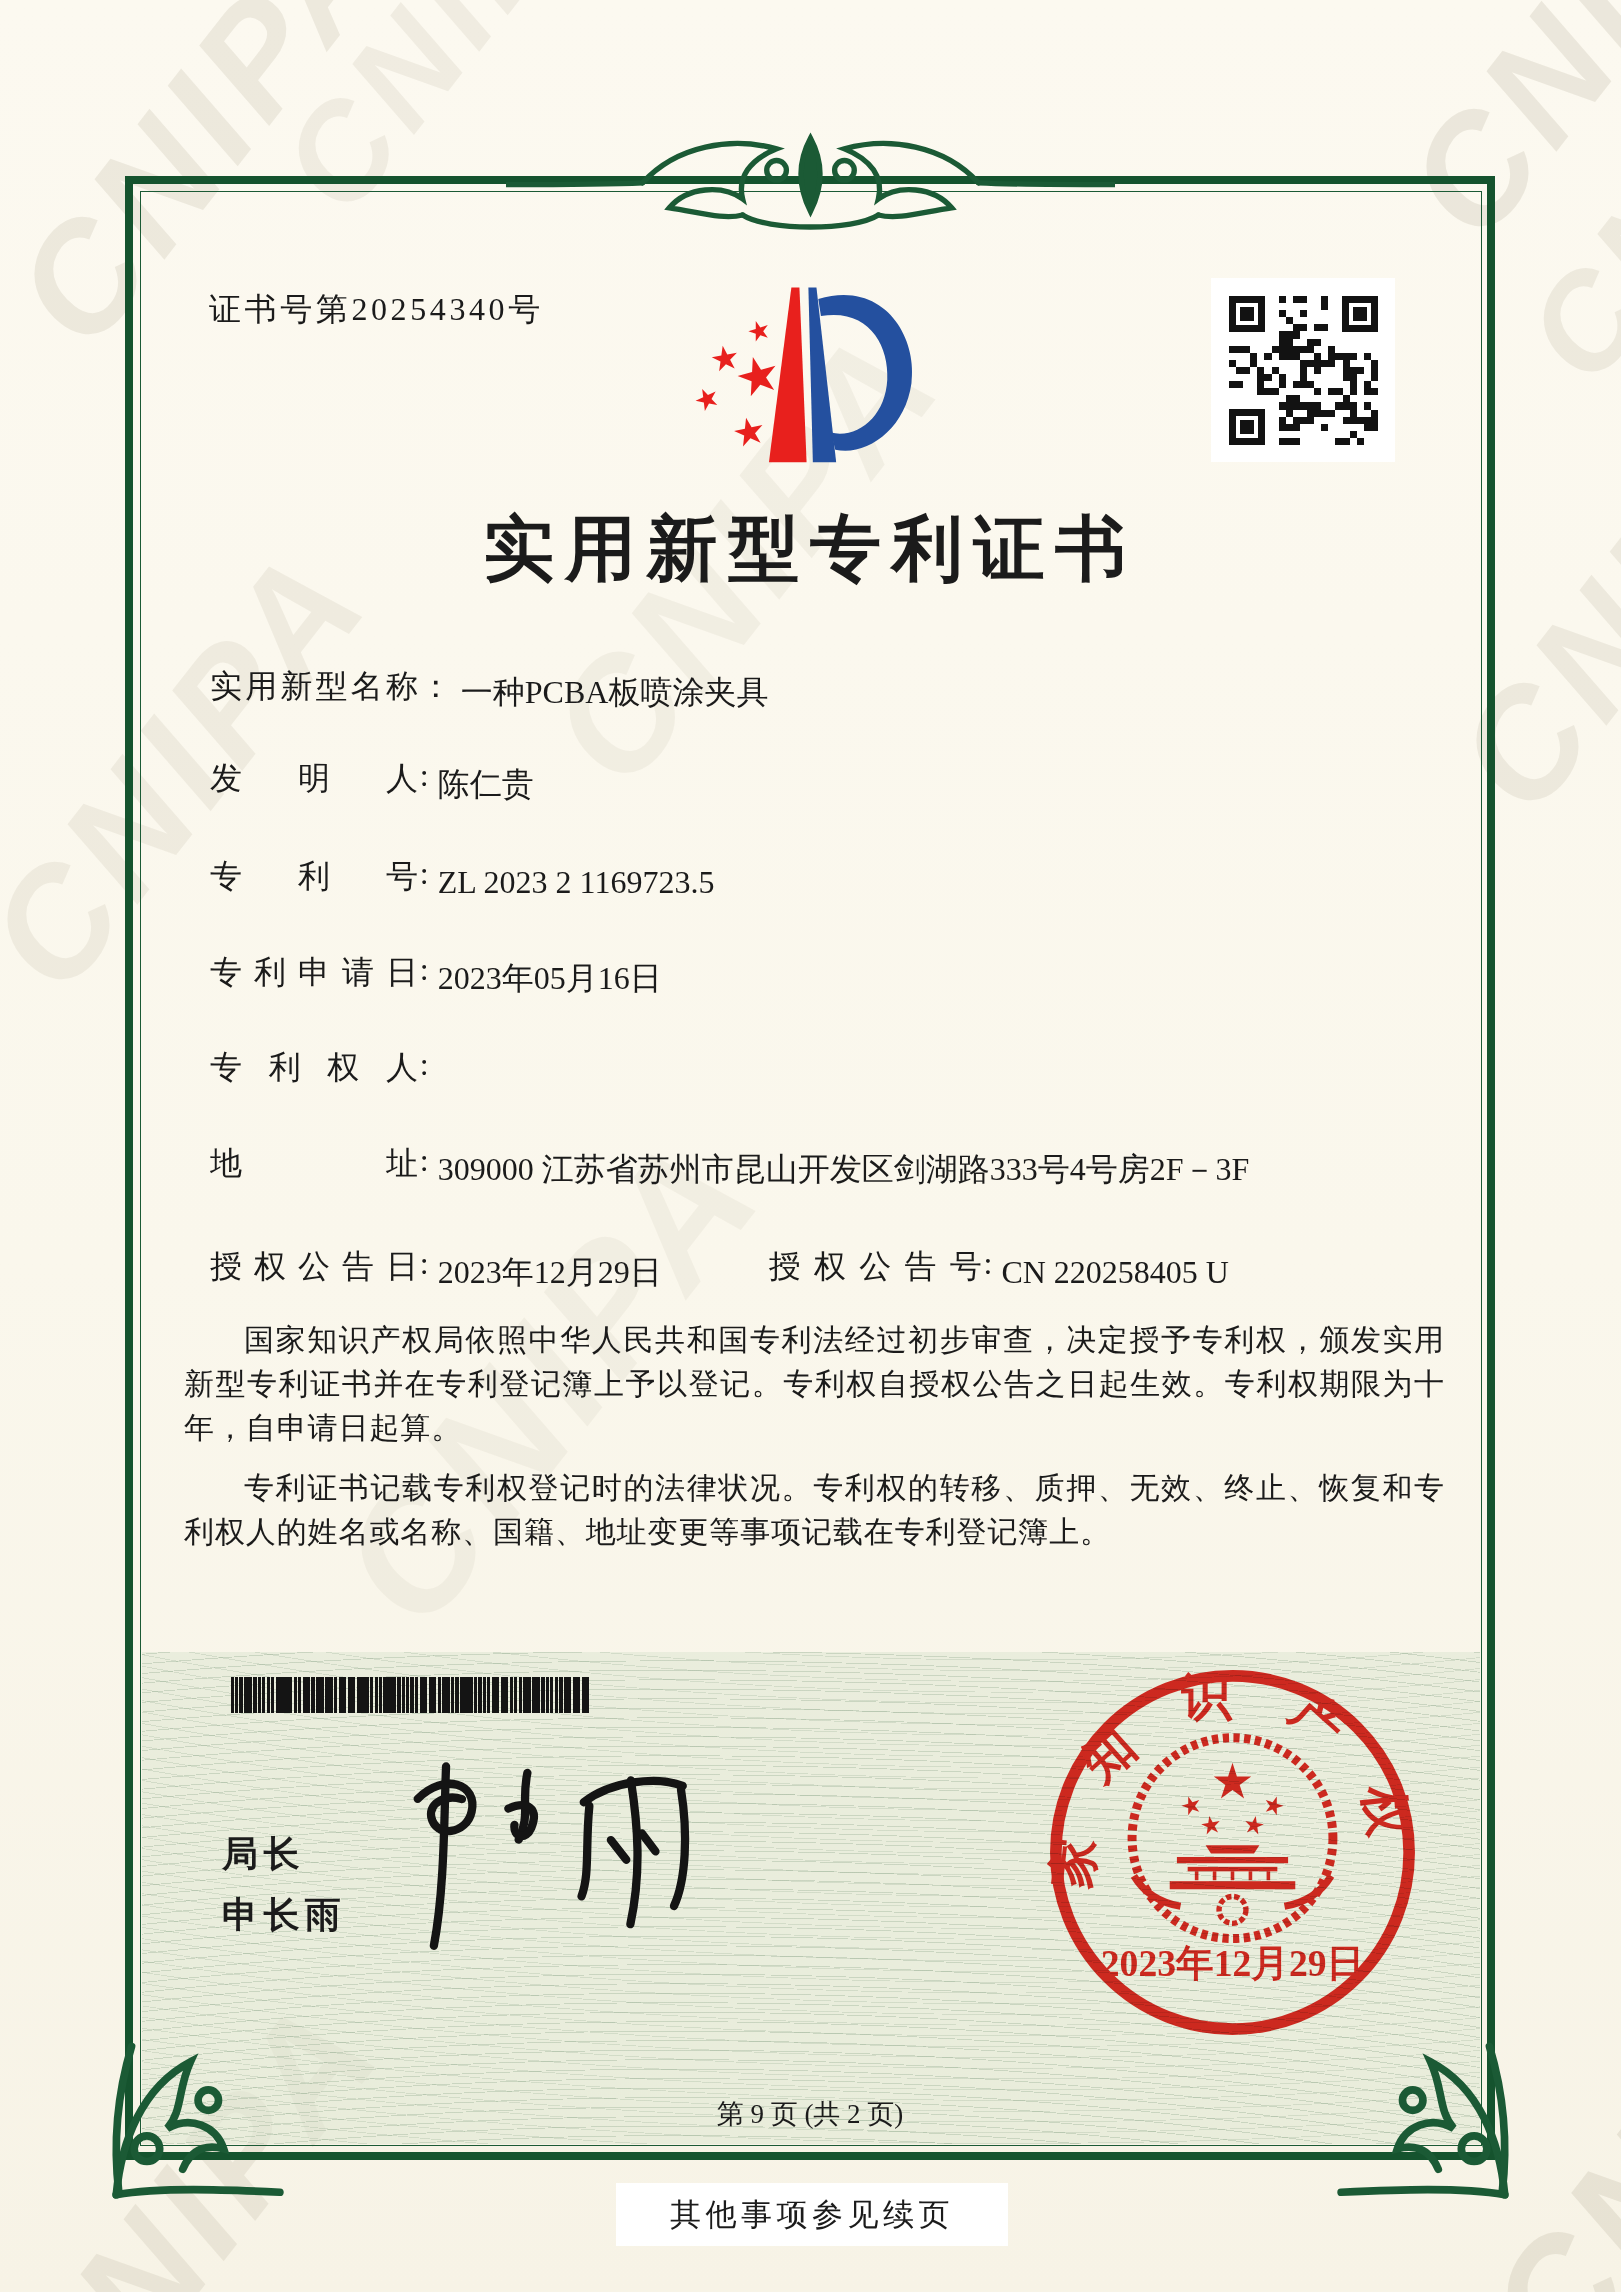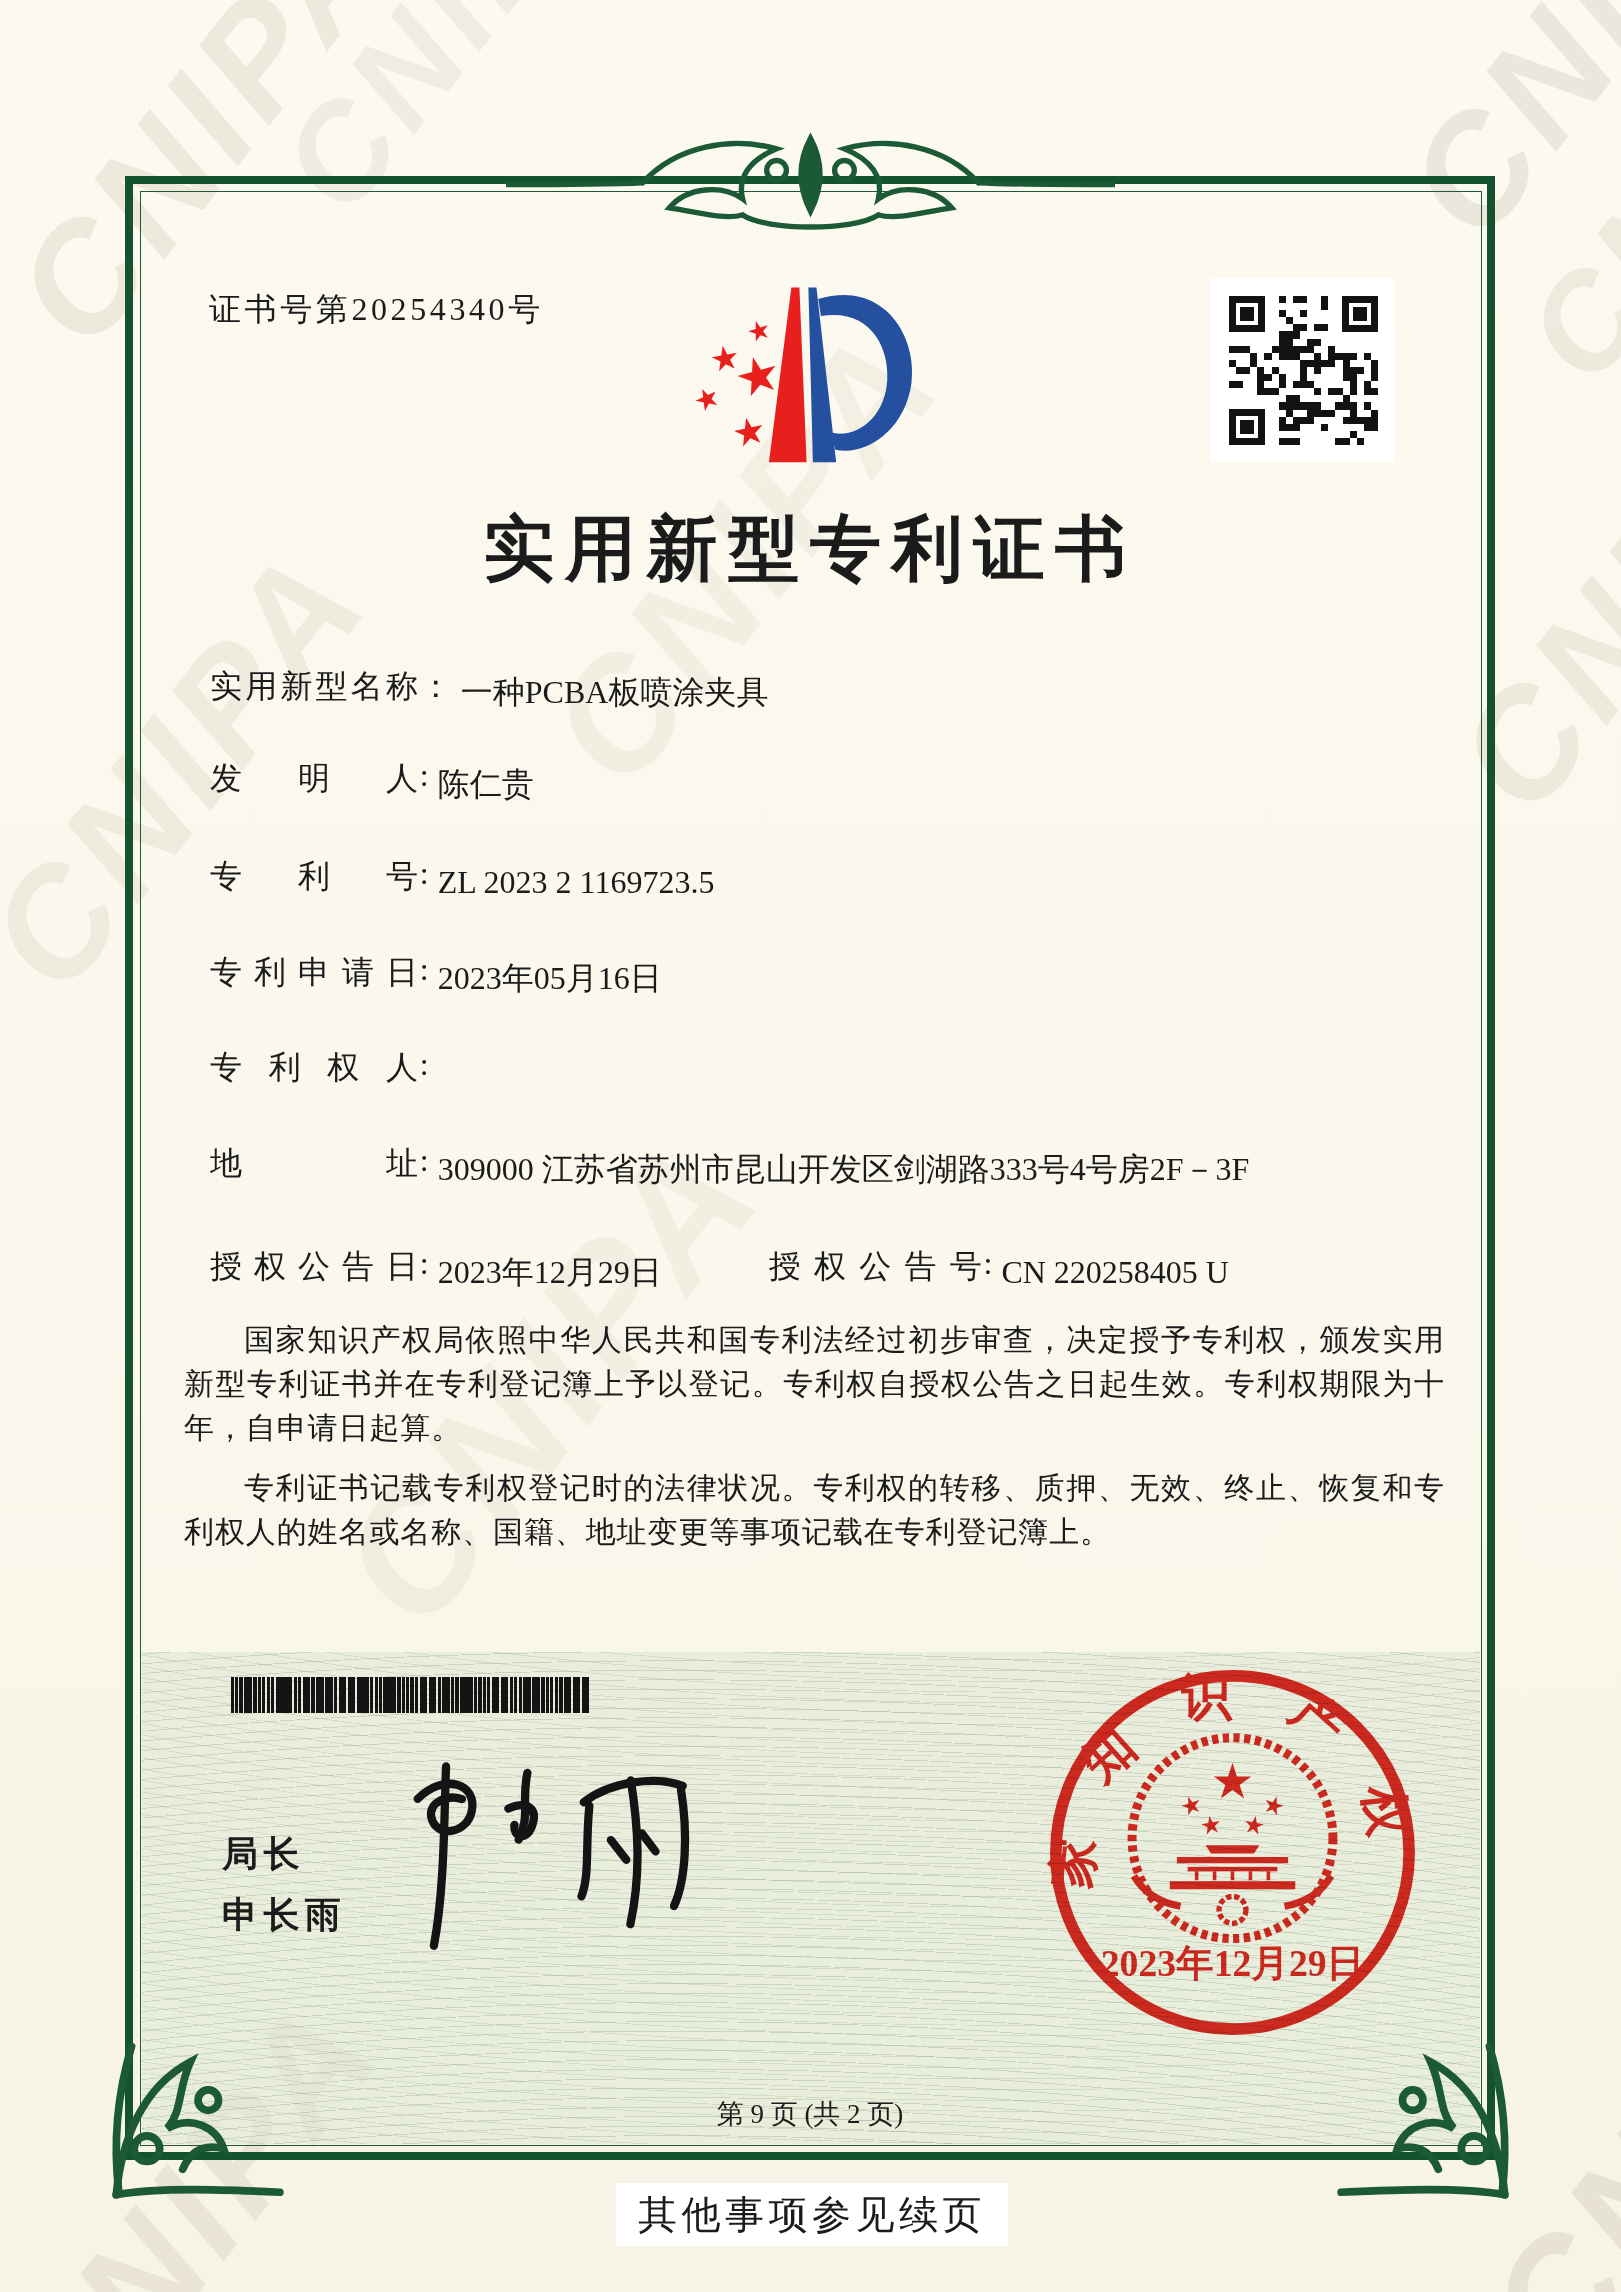--- a/index.html
+++ b/index.html
@@ -55,21 +55,21 @@
       repeating-linear-gradient(90deg,#141414 0 1.8px,transparent 1.8px 8px),
       repeating-linear-gradient(90deg,transparent 0 5.4px,#141414 5.4px 7.2px,transparent 7.2px 11.6px);}
   .signer{position:absolute;left:222px;font-family:"Liberation Sans","DejaVu Sans",sans-serif;
     font-weight:bold;font-size:36px;letter-spacing:5.4px;z-index:5;}
   .signature{position:absolute;left:392px;top:1745px;width:304px;height:215px;z-index:5;transform:rotate(-2deg);}
   .seal{position:absolute;left:1046px;top:1666px;width:373px;height:373px;z-index:6;
     mix-blend-mode:multiply;opacity:.95;}
   .page-number{position:absolute;left:125px;top:2096px;width:1370px;text-align:center;font-size:27px;z-index:5;}
   .note-box{position:absolute;left:616px;top:2183px;width:392px;height:63px;background:#ffffff;
     display:flex;align-items:center;justify-content:center;z-index:5;}
-  .note-box span{font-size:39px;letter-spacing:4.5px;}
+  .note-box span{font-size:31px;letter-spacing:4.5px;}
 </style>
 </head>
 <body>
 
 <div class="page">
 
   <div class="wm" style="left:-49px;top:36px;font-size:152px;opacity:.13">CNIPA</div>
   <div class="wm" style="left:224px;top:-63px;font-size:134px;opacity:.10">CNIPA</div>
   <div class="wm" style="left:1343px;top:-72px;font-size:152px;opacity:.14">CNIPA</div>
   <div class="wm" style="left:1469px;top:107px;font-size:134px;opacity:.12">CNIPA</div>

